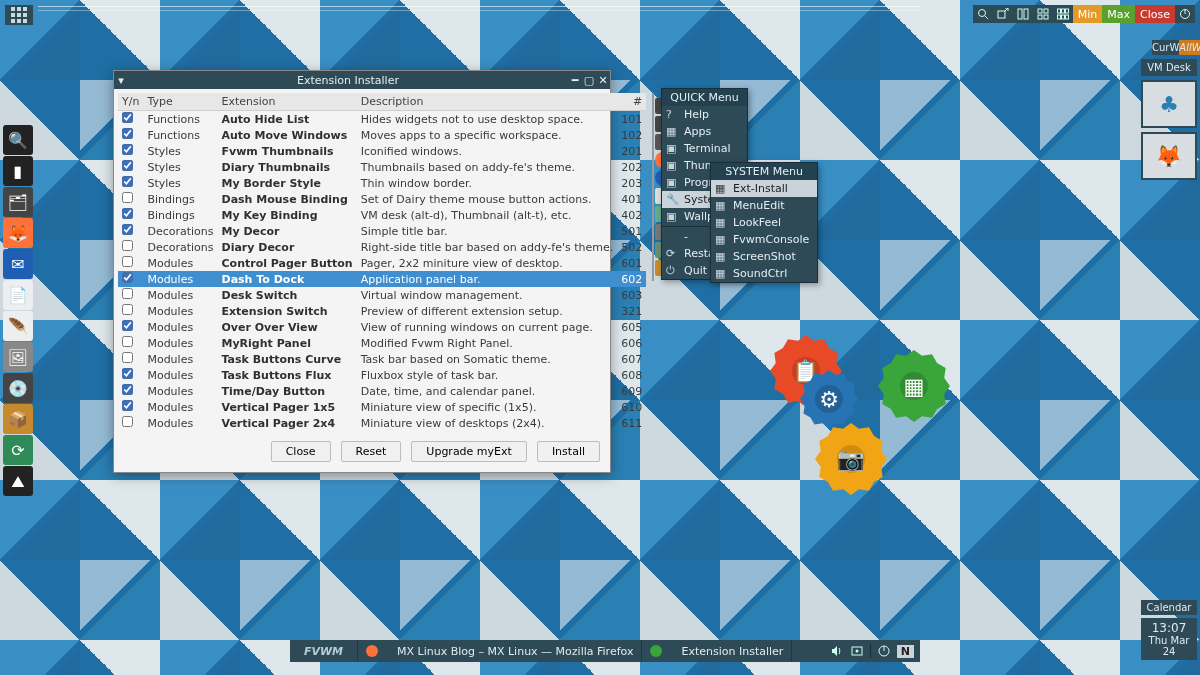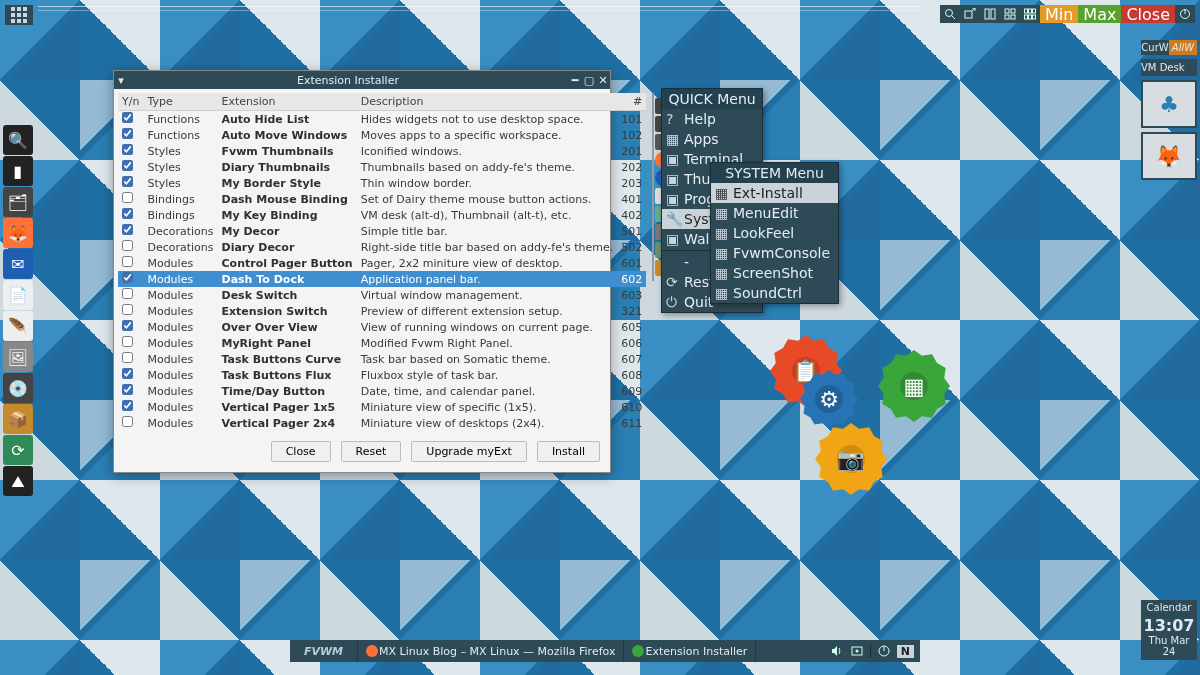--- a/index.html
+++ b/index.html
@@ -11,21 +11,21 @@
     linear-gradient(225deg, #e8edf0 25%, transparent 25%) 0 0/160px 160px,
     linear-gradient(45deg,  #d6dde2 25%, transparent 25%) 0 0/160px 160px,
     linear-gradient(315deg, #2a7fb3 25%, #1f6fa4 25%) 0 0/160px 160px;
     opacity: .95;
   }
   .wallpaper::after{content:"";position:absolute;inset:0;background:
     linear-gradient(135deg, rgba(255,255,255,.55) 22%, transparent 22%) 80px 80px/160px 160px,
     linear-gradient(315deg, rgba(36,100,150,.55) 22%, transparent 22%) 80px 80px/160px 160px; }
 
   
-  .top-ops { position:absolute; top:5px; right:5px; height:24px; display:flex; gap:0; font-size:16px; }
+  .top-ops { position:absolute; top:5px; right:5px; height:24px; display:flex; gap:0; font-size:11px; }
   .top-ops .ic { width:20px; height:18px; background:#2f4a57; color:#d0e0e8; display:flex; align-items:center; justify-content:center; cursor:pointer; }
   .top-ops .lbl { height:18px; padding:0 5px; color:#fff; display:flex; align-items:center; cursor:pointer; }
   .min { background:#e39a28; } .max{background:#5aa02e;} .close{background:#c63a2f;}
   .top-ops .pwr{background:#2f4a57;color:#c8d6de;}
 
   
   .apps-btn { position:absolute; top:5px; left:5px; width:28px; height:20px; background:#2f4a57; display:grid; grid-template-columns:repeat(3,4px); grid-template-rows:repeat(3,4px); gap:2px; place-content:center; cursor:pointer; }
   .apps-btn span{background:#cdd8de;}
   .topbar-line{position:absolute;top:6px;left:38px;right:280px;height:1px;background:rgba(255,255,255,.6);}
   .topbar-line2{position:absolute;top:10px;left:38px;right:280px;height:1px;background:rgba(255,255,255,.35);}
@@ -34,34 +34,34 @@
   .dock { position:absolute; left:3px; top:125px; width:32px; display:flex; flex-direction:column; gap:1px; }
   .dock .d{width:30px;height:30px;border-radius:3px;display:flex;align-items:center;justify-content:center;font-size:16px;color:#fff;}
   .d-search{background:#222;} .d-term{background:#222;} .d-fm{background:#444;}
   .d-ff{background:#ff7139;border-radius:50%;} .d-tb{background:#1e5fb3;border-radius:50%;}
   .d-wr{background:#eceef0;color:#2a7fb3;} .d-text{background:#eceef0;color:#444;}
   .d-pic{background:#888;} .d-snap{background:#444;} .d-pkg{background:#c58a2e;}
   .d-sync{background:#2e8b57;} .d-mx{background:#222;}
 
   
   .rpanel { position:absolute; right:3px; top:40px; width:56px; display:flex; flex-direction:column; gap:4px; align-items:stretch; font-size:10px; color:#dfeaf0; }
-  .rpanel .pair{display:flex;}
+  .rpanel .pair{display:flex;margin-left:11px;}
   .rpanel .tab{flex:1;text-align:center;padding:2px 0;background:#2f4a57;cursor:pointer;}
   .rpanel .tab.cur{background:#2f4a57;} .rpanel .tab.all{background:#d07a20;font-style:italic;}
-  .rpanel .label{background:#2f4a57;padding:3px 0;}
+  .rpanel .label{background:#2f4a57;text-align:center;padding:3px 0;}
   .rpanel .cell{background:#d8dde1;height:48px;border:2px solid #2f4a57;display:flex;align-items:center;justify-content:center;font-size:22px;color:#2a7fb3;cursor:pointer;}
   .rpanel .cell.ff{color:#ff7139;}
   .rclock{position:absolute;right:3px;bottom:15px;width:56px;background:#2f4a57;color:#dfeaf0;text-align:center;padding:3px 0;font-size:10px;}
-  .rclock .t{font-size:16px;font-weight:bold;}
+  .rclock .t{font-size:12px;font-weight:normal;}
   .rclock-label{position:absolute;right:3px;bottom:60px;width:56px;background:#2f4a57;color:#dfeaf0;text-align:center;padding:2px 0;font-size:10px;}
 
   
   .taskbar { position:absolute; bottom:13px; left:290px; width:630px; height:22px; background:#2f4a57; display:flex; align-items:stretch; font-size:11px; color:#dfeaf0; }
   .taskbar .logo{width:68px;background:#2f4a57;display:flex;align-items:center;justify-content:center;font-style:italic;font-weight:bold;color:#b7ccd6;border-right:1px solid #213844;}
-  .taskbar .task{flex:0 0 auto;padding:0 8px;display:flex;align-items:center;gap:1px;border-right:1px solid #213844;cursor:pointer;}
+  .taskbar .task{flex:0 0 auto;padding:0 8px;display:flex;align-items:center;gap:19px;border-right:1px solid #213844;cursor:pointer;}
   .taskbar .task .ic{width:12px;height:12px;border-radius:50%;}
   .taskbar .spacer{flex:1;}
   .taskbar .tray{display:flex;align-items:center;gap:6px;padding:0 6px;}
   .tray-ic{width:14px;height:14px;display:inline-block;}
 
   
   .gears{position:absolute;right:250px;top:335px;width:190px;height:160px;}
   .gear{position:absolute;width:72px;height:72px;display:flex;align-items:center;justify-content:center;color:#fff;font-size:22px;clip-path:polygon(50% 0,61% 8%,75% 6%,82% 18%,94% 25%,92% 39%,100% 50%,92% 61%,94% 75%,82% 82%,75% 94%,61% 92%,50% 100%,39% 92%,25% 94%,18% 82%,6% 75%,8% 61%,0 50%,8% 39%,6% 25%,18% 18%,25% 6%,39% 8%);}
   .gear::after{content:"";position:absolute;width:28px;height:28px;border-radius:50%;background:rgba(0,0,0,.15);}
   .g1{background:#e84a27;left:10px;top:0;} .g2{background:#3aa53a;right:0;top:15px;}
@@ -82,21 +82,21 @@
   .win td.ext{font-weight:600;color:#303030;} .win tr.sel td.ext{color:#fff;}
   .win td.num{text-align:right;}
   .win input[type=checkbox]{accent-color:#3e6fb3;width:11px;height:11px;}
   .preview{width:98px;display:flex;flex-direction:column;gap:0;}
   .preview .canvas{height:188px;background:repeating-linear-gradient(45deg,#b7b59a,#b7b59a 2px,#aba98e 2px,#aba98e 4px);border:1px solid #999;position:relative;}
   .preview .pd{position:absolute;left:2px;width:16px;height:16px;border-radius:2px;}
   .btnrow{display:flex;justify-content:flex-end;gap:10px;padding:6px 10px 10px;}
   .btnrow button{font-size:11px;padding:3px 14px;background:#f0f0f0;border:1px solid #bcbcbc;border-radius:2px;cursor:pointer;}
 
   
-  .menu{position:absolute;background:#2f4a57;color:#e3edf2;font-size:14px;border:1px solid #1b2e38;min-width:78px;box-shadow:2px 2px 6px rgba(0,0,0,.35);}
+  .menu{position:absolute;background:#2f4a57;color:#e3edf2;font-size:11px;border:1px solid #1b2e38;min-width:78px;box-shadow:2px 2px 6px rgba(0,0,0,.35);}
   .menu .hdr{background:#24414f;text-align:center;padding:2px 6px;font-weight:normal;}
   .menu .mi{padding:2px 8px 2px 22px;position:relative;cursor:pointer;white-space:nowrap;}
   .menu .mi .mic{position:absolute;left:4px;top:2px;width:12px;height:12px;opacity:.85;}
   .menu .mi.sub::after{content:"▸";position:absolute;right:4px;top:2px;font-size:9px;}
   .menu .mi.hover{background:#c9d3d9;color:#222;}
   .menu .sepline{height:1px;background:#1b2e38;margin:1px 0;}
   .menu.sysmenu{min-width:86px;}
 
   svg{display:block;}
 </style>

